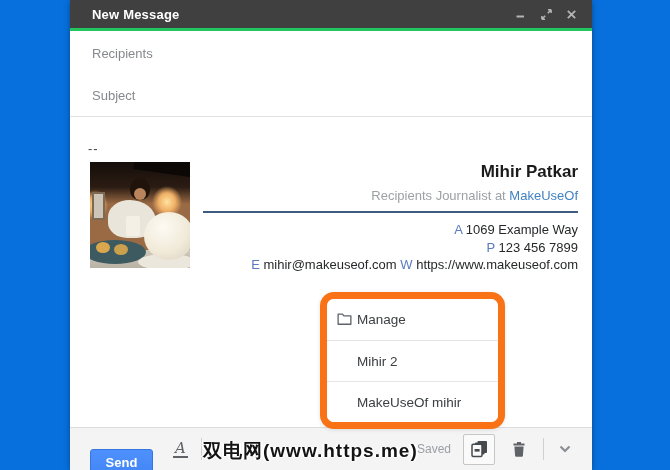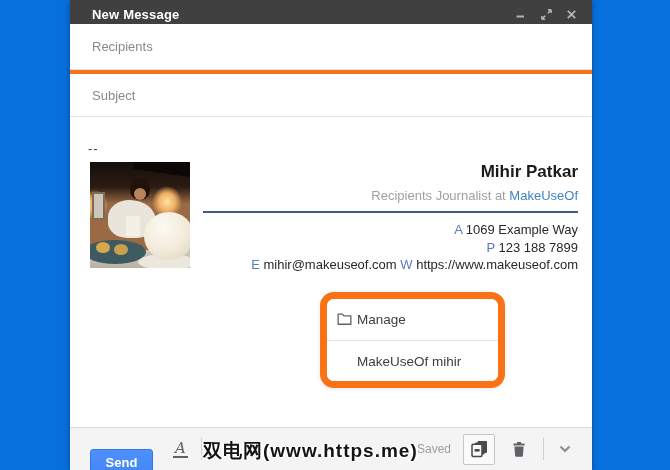--- a/index.html
+++ b/index.html
@@ -3,39 +3,39 @@
 <meta charset="utf-8">
 <style>
   * { margin:0; padding:0; box-sizing:border-box; }
   html,body { width:670px; height:470px; }
   body { font-family:"Liberation Sans","DejaVu Sans",sans-serif; overflow:hidden; }
 
   .stage { position:relative; width:670px; height:470px; background:#0770dd; }
 
   .compose-window {
     position:absolute; left:70px; top:0; width:522px; height:470px;
-    background:#f97316; box-shadow:0 1px 6px rgba(0,0,0,.35);
+    background:#22c55e; box-shadow:0 1px 6px rgba(0,0,0,.35);
   }
 
   
   .titlebar {
     position:absolute; left:0; top:0; width:100%; height:28px;
     background:#404040; display:flex; align-items:center; padding:0 14px 0 22px;
   }
   .titlebar .title { color:#fff; font-size:13px; font-weight:bold; letter-spacing:.2px; }
   .win-controls { margin-left:auto; display:flex; align-items:center; gap:11px; }
   .win-btn { width:14px; height:14px; display:flex; align-items:center; justify-content:center; cursor:pointer; }
   .win-btn svg { display:block; }
 
   
   .field {
     position:absolute; left:0; width:100%; display:flex; align-items:center;
     padding-left:22px; border-bottom:1px solid #e2e2e2; background:#fff; cursor:text;
   }
-  .field-recipients { top:24px; height:46px; }
+  .field-recipients { top:31px; height:46px; }
   .field-subject   { top:74px; height:43px; }
   .field .ph { color:#85898d; font-size:13px; }
 
   
   .msg-body { position:absolute; left:0; top:117px; width:100%; height:310px; background:#fff; }
   .sig-delim { position:absolute; left:18px; top:24px; font-size:13px; color:#444; letter-spacing:1px; }
 
   .signature { position:absolute; left:20px; top:45px; display:flex; }
 
   
@@ -173,21 +173,21 @@
             <span class="company">MakeUseOf</span>
           </div>
           <div class="sig-rule"></div>
           <div class="sig-lines">
             <div>
               <span class="key">A</span>
               <span>1069 Example Way</span>
             </div>
             <div>
               <span class="key">P</span>
-              <span>123 188 7899</span>
+              <span>123 456 7899</span>
             </div>
             <div>
               <span class="key">E</span>
               <a>mihir@makeuseof.com</a>
               <span class="key">W</span>
               <a>https://www.makeuseof.com</a>
             </div>
           </div>
         </div>
       </div>
@@ -196,20 +196,23 @@
     <div class="menu">
       <div class="menu-item">
         <span class="mi-icon">
           <svg width="15" height="14" viewBox="0 0 16 14" fill="none">
             <path d="M1.2 12.6 V1.8 h4.6 l1.5 1.9 h7.5 v8.9 z" stroke="#5f6368" stroke-width="1.4" stroke-linejoin="round"></path>
           </svg>
         </span>
         <span>Manage</span>
       </div>
       <div class="menu-item">
+        <span>Mihir 2</span>
+      </div>
+      <div class="menu-item">
         <span>MakeUseOf mihir</span>
       </div>
     </div>
 
     <div class="toolbar">
       <button class="send-btn">Send</button>
       <span class="fmt-a">A</span>
       <span class="tb-divider"></span>
 
       <span class="watermark">双电网(www.https.me)</span>

